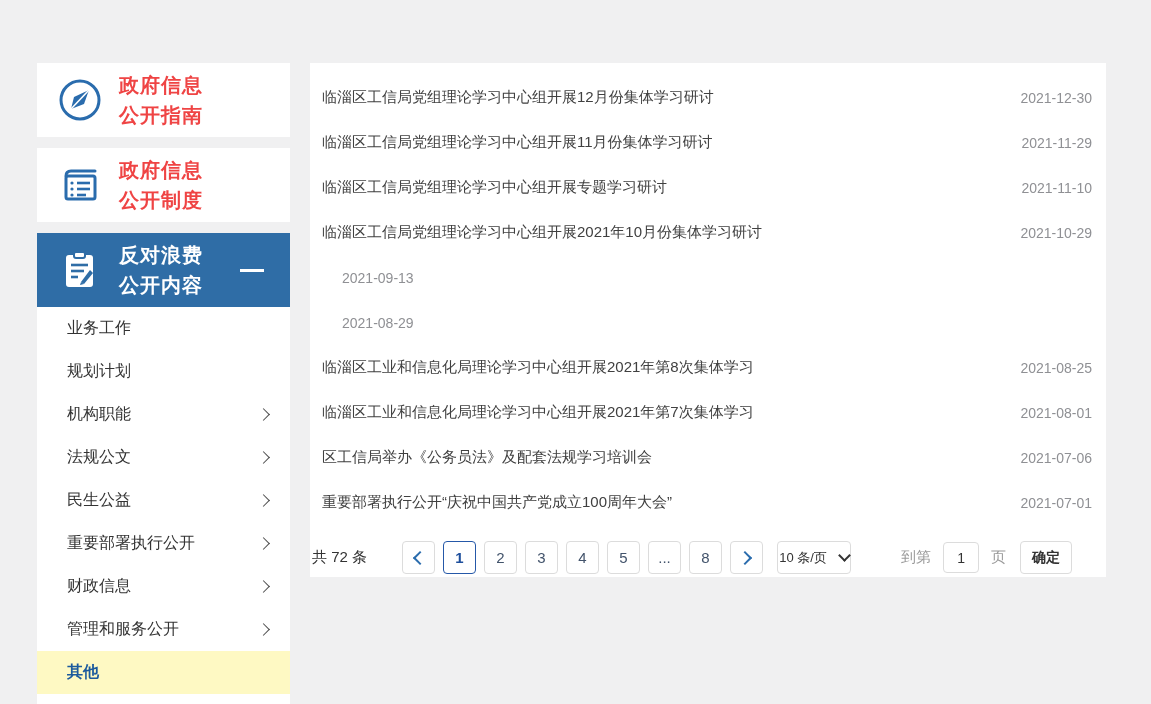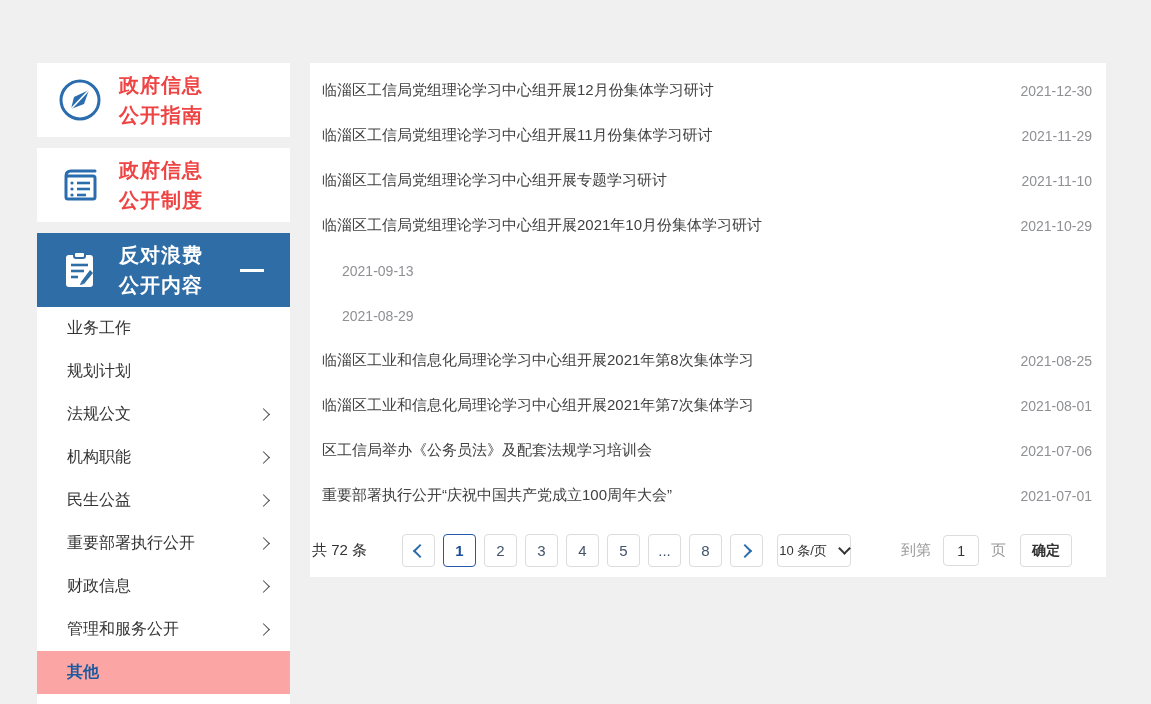--- a/index.html
+++ b/index.html
@@ -19,25 +19,25 @@
   .card .clabel span{display:block;}
   .card.active{background:#2f6da6;margin-bottom:0;}
   .card.active .clabel{color:#fff;}
   .minus-bar{position:absolute;right:26px;top:36px;width:24px;height:3px;background:#fff;}
   .menu{background:#fff;padding-bottom:14px;}
   .menu-item{
     height:43px;display:flex;align-items:center;justify-content:space-between;
     padding:0 22px 0 30px;font-size:16px;color:#333;cursor:pointer;
   }
   .menu-item .mlabel{white-space:nowrap;}
-  .menu-item.selected{background:#fca5a5;}
+  .menu-item.selected{background:#fef9c3;}
   .menu-item.selected .mlabel{color:#1b5a9d;font-weight:bold;}
   .chev{width:8px;height:8px;border-top:1.5px solid #4a4a4a;border-right:1.5px solid #4a4a4a;transform:rotate(45deg);flex:none;}
   
-  .main{position:absolute;left:310px;top:63px;width:796px;height:514px;background:#fff;box-sizing:border-box;padding-top:5px;}
+  .main{position:absolute;left:310px;top:63px;width:796px;height:514px;background:#fff;box-sizing:border-box;padding-top:12px;}
   .row{height:45px;display:flex;align-items:center;justify-content:space-between;padding:0 14px 0 12px;}
   .row .title{font-size:15px;color:#404040;cursor:pointer;white-space:nowrap;overflow:hidden;text-overflow:ellipsis;}
   .row .date{font-size:14px;color:#8f9094;flex:none;margin-left:20px;}
   
   .pager{display:flex;align-items:center;margin-top:16px;padding-left:2px;}
   .total{font-size:15px;color:#333;margin-right:35px;white-space:nowrap;}
   .pbtn{
     min-width:33px;height:33px;border:1px solid #dcdcdc;border-radius:4px;background:#fff;
     display:flex;align-items:center;justify-content:center;font-size:15px;color:#42536b;
     margin-right:8px;cursor:pointer;box-sizing:border-box;padding:0 6px;
@@ -123,25 +123,25 @@
   </div>
 
   <nav class="menu">
     <div class="menu-item">
       <span class="mlabel">业务工作</span>
     </div>
     <div class="menu-item">
       <span class="mlabel">规划计划</span>
     </div>
     <div class="menu-item">
+      <span class="mlabel">机构职能</span>
+      <span class="chev"></span>
+    </div>
+    <div class="menu-item">
       <span class="mlabel">法规公文</span>
-      <span class="chev"></span>
-    </div>
-    <div class="menu-item">
-      <span class="mlabel">机构职能</span>
       <span class="chev"></span>
     </div>
     <div class="menu-item">
       <span class="mlabel">民生公益</span>
       <span class="chev"></span>
     </div>
     <div class="menu-item">
       <span class="mlabel">重要部署执行公开</span>
       <span class="chev"></span>
     </div>

